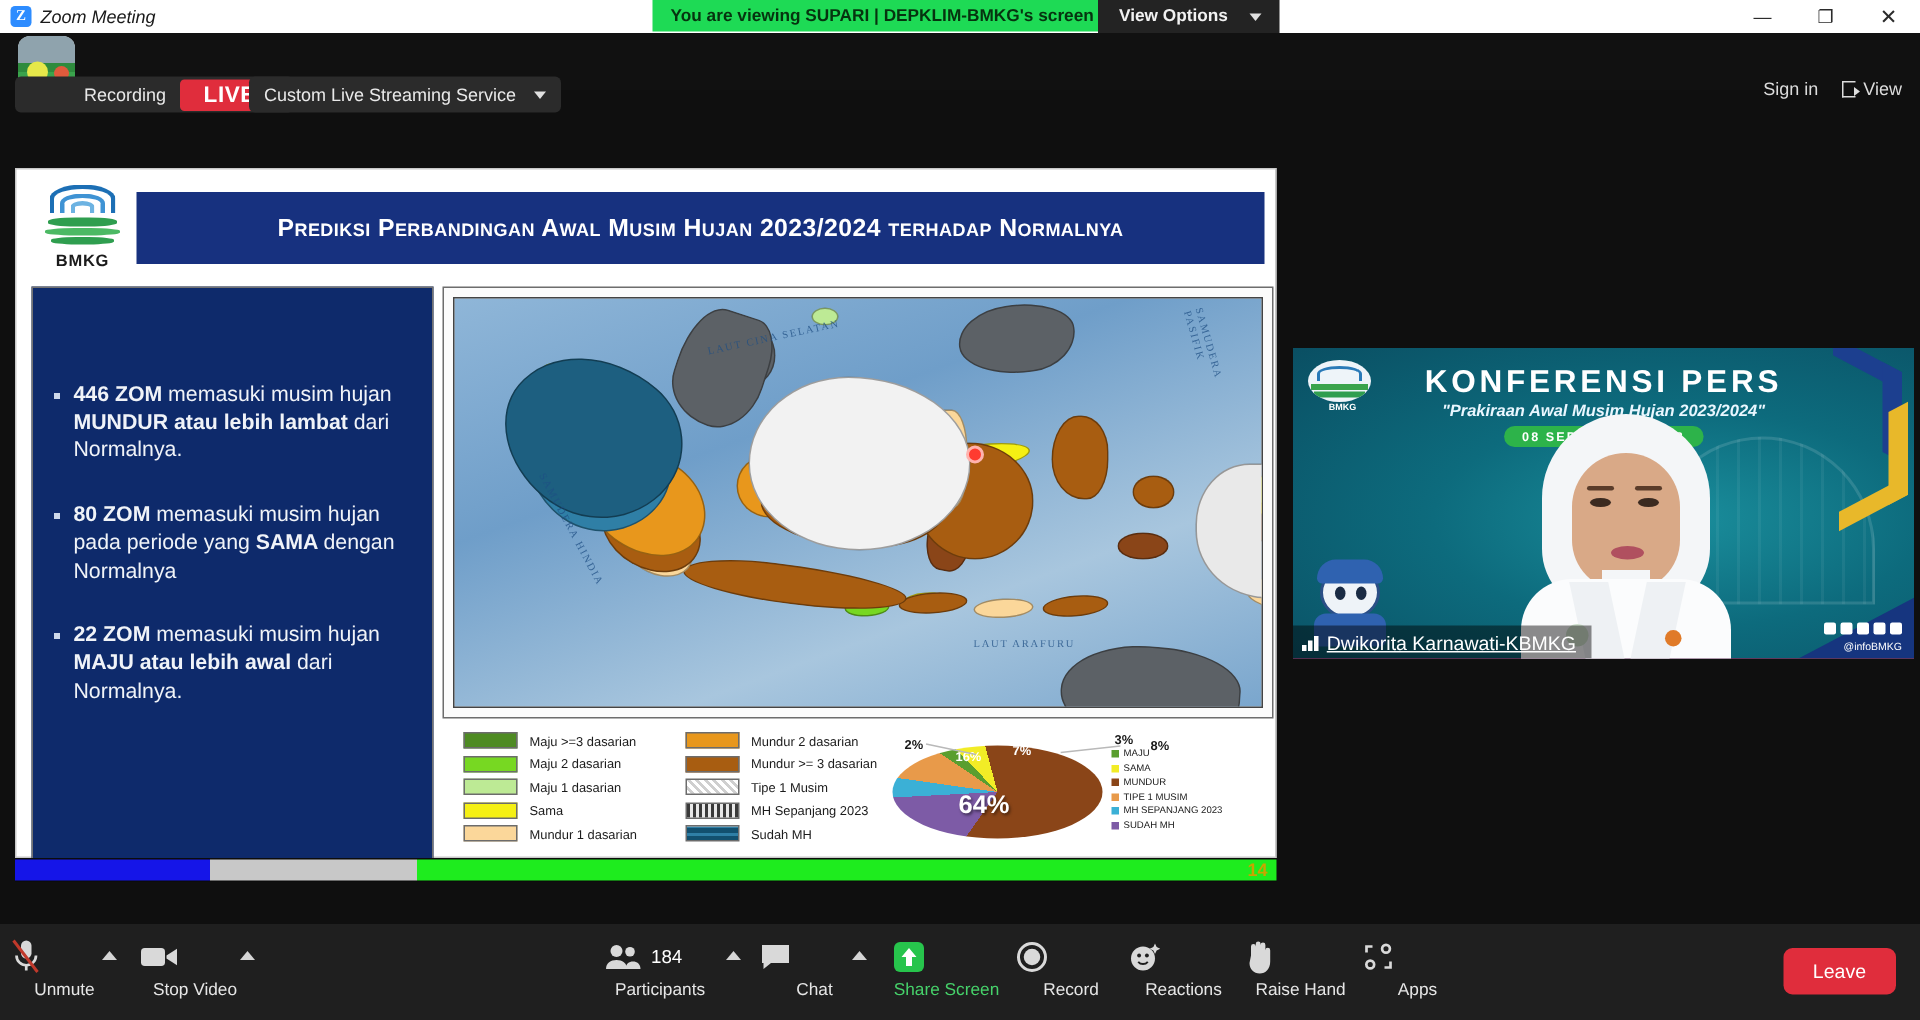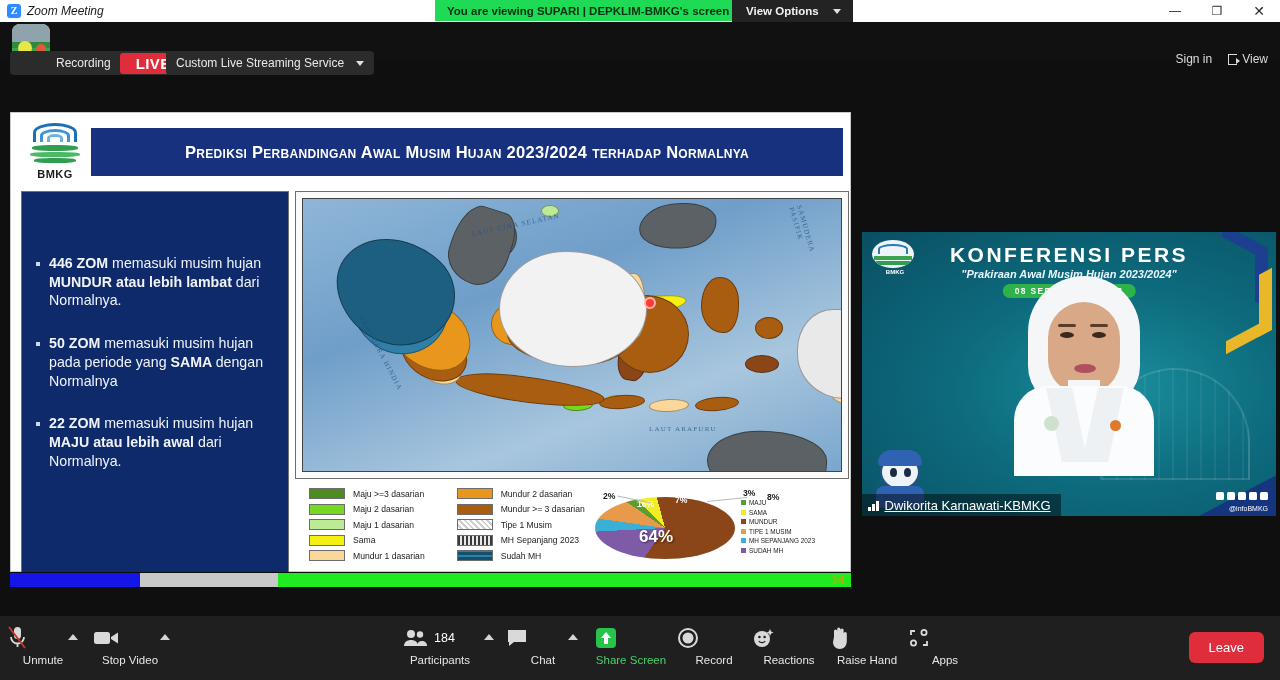--- a/index.html
+++ b/index.html
@@ -166,21 +166,21 @@
   .lead { position: absolute; background: #b9b9b9; height: 1px; }
 
   .slidebar { position: absolute; left: 10px; top: 572px; width: 841px; height: 16px;
      background: #0c0c0c; display: flex; align-items: center; }
   .sb-seg { height: 14px; }
   .sb-num { position: absolute; right: 6px; top: 0px; color: #c9a400; font-size: 12px;
      font-weight: bold; line-height: 16px; }
 
   
   .video {
-    position: absolute; left: 862px; top: 232px; width: 414px; height: 284px;
+    position: absolute; left: 862px; top: 232px; width: 414px; height: 207px;
     background: #ec4899; overflow: hidden;
   }
   .vbg { position: absolute; inset: 0;
      background: radial-gradient(ellipse at 62% 55%, #1a8e9c 0%, #0d6b7d 45%, #0a4f63 100%); }
   .vdome { position:absolute; right:26px; bottom:36px; width:150px; height:112px;
      border-radius: 75px 75px 0 0; border:2px solid rgba(255,255,255,.13);
      background: repeating-linear-gradient(90deg, rgba(255,255,255,.06) 0 2px, transparent 2px 14px); }
   .vchev { position:absolute; right:0; top:0; width:96px; height:130px; }
   .vchev .c1 { position:absolute; right:8px; top:4px; width:46px; height:60px;
      border-right:13px solid #1c3f8f; border-top:13px solid #1c3f8f; transform: skewY(28deg); }
@@ -318,21 +318,21 @@
     </div>
 
     <div class="text-panel">
       <div class="bullets" id="bullet-host">
           <div class="bullet">
             <span class="sq"></span>
             <p><b>446 ZOM </b><span>memasuki musim hujan </span><b>MUNDUR atau lebih lambat </b><span>dari Normalnya.</span></p>
           </div>
           <div class="bullet">
             <span class="sq"></span>
-            <p><b>50 ZOM </b><span> memasuki musim hujan pada periode yang </span><b>SAMA </b><span>dengan Normalnya</span></p>
+            <p><b>80 ZOM </b><span> memasuki musim hujan pada periode yang </span><b>SAMA </b><span>dengan Normalnya</span></p>
           </div>
           <div class="bullet">
             <span class="sq"></span>
             <p><b>22 ZOM </b><span>memasuki musim hujan </span><b>MAJU atau lebih awal </b><span>dari Normalnya.</span></p>
           </div>
         </div>
     </div>
 
     <div class="map-box">
       <div class="map-inner" id="map-host">

